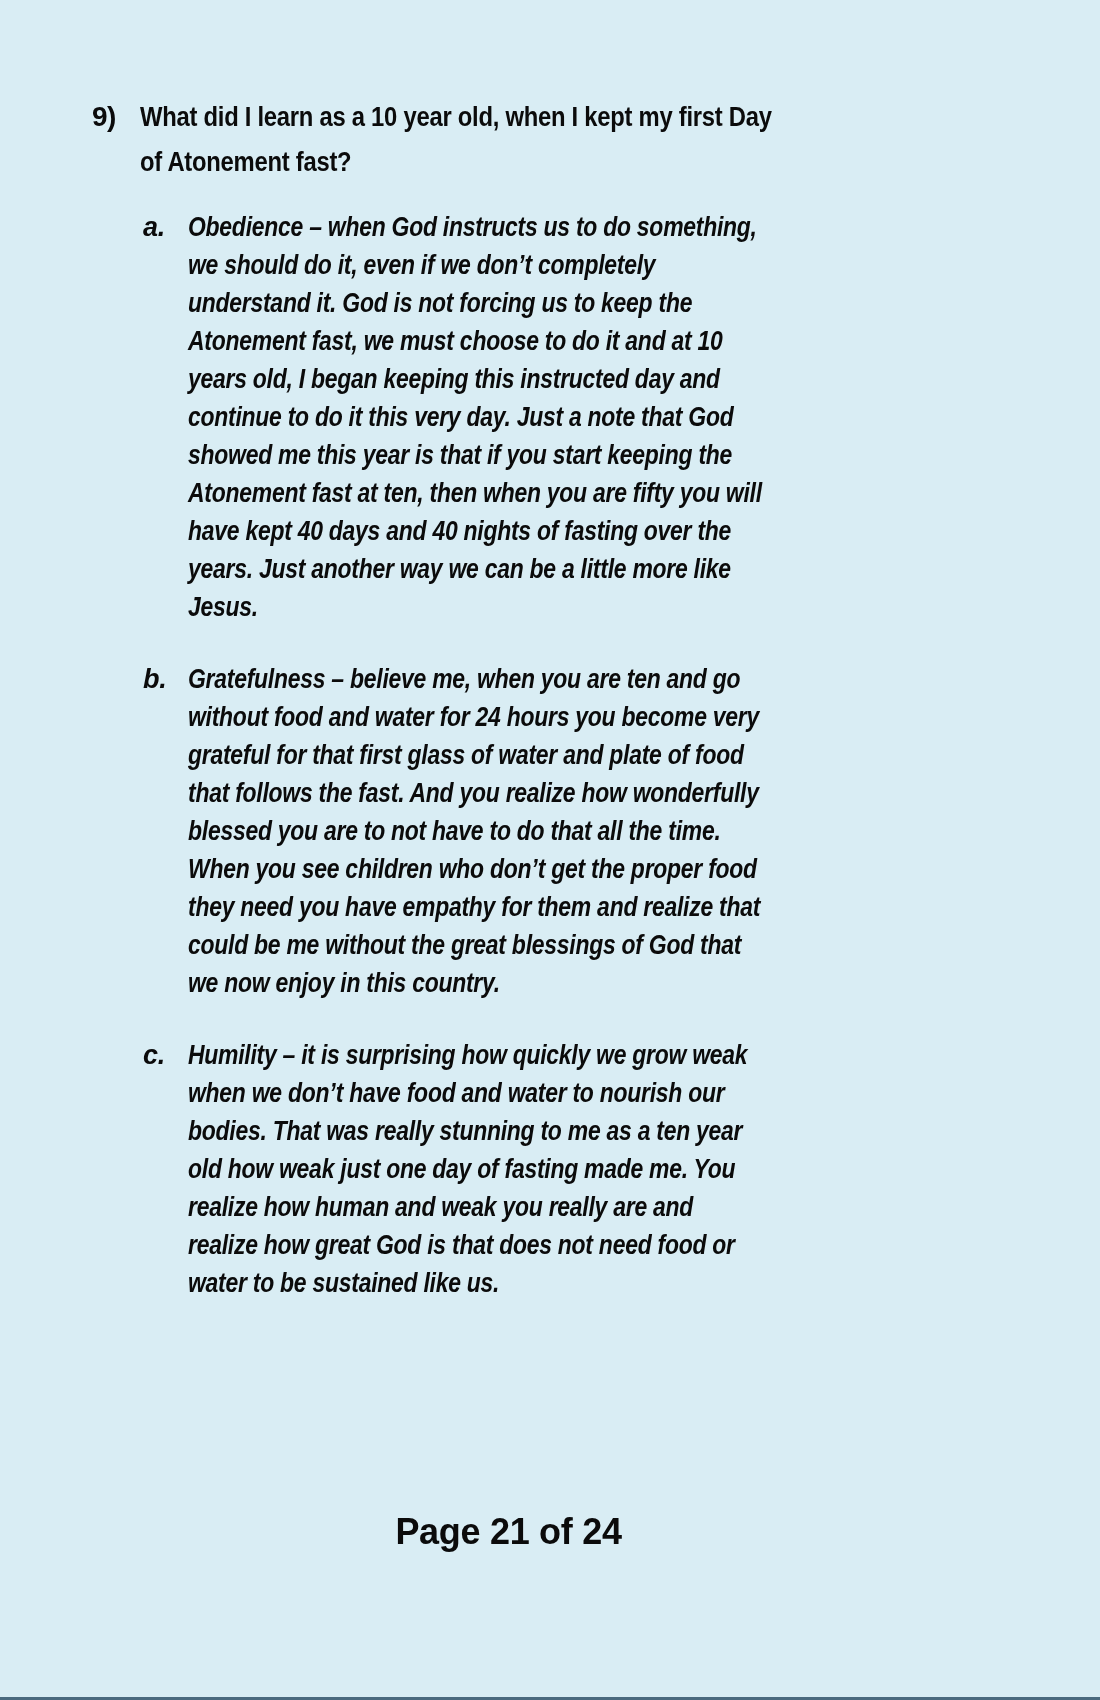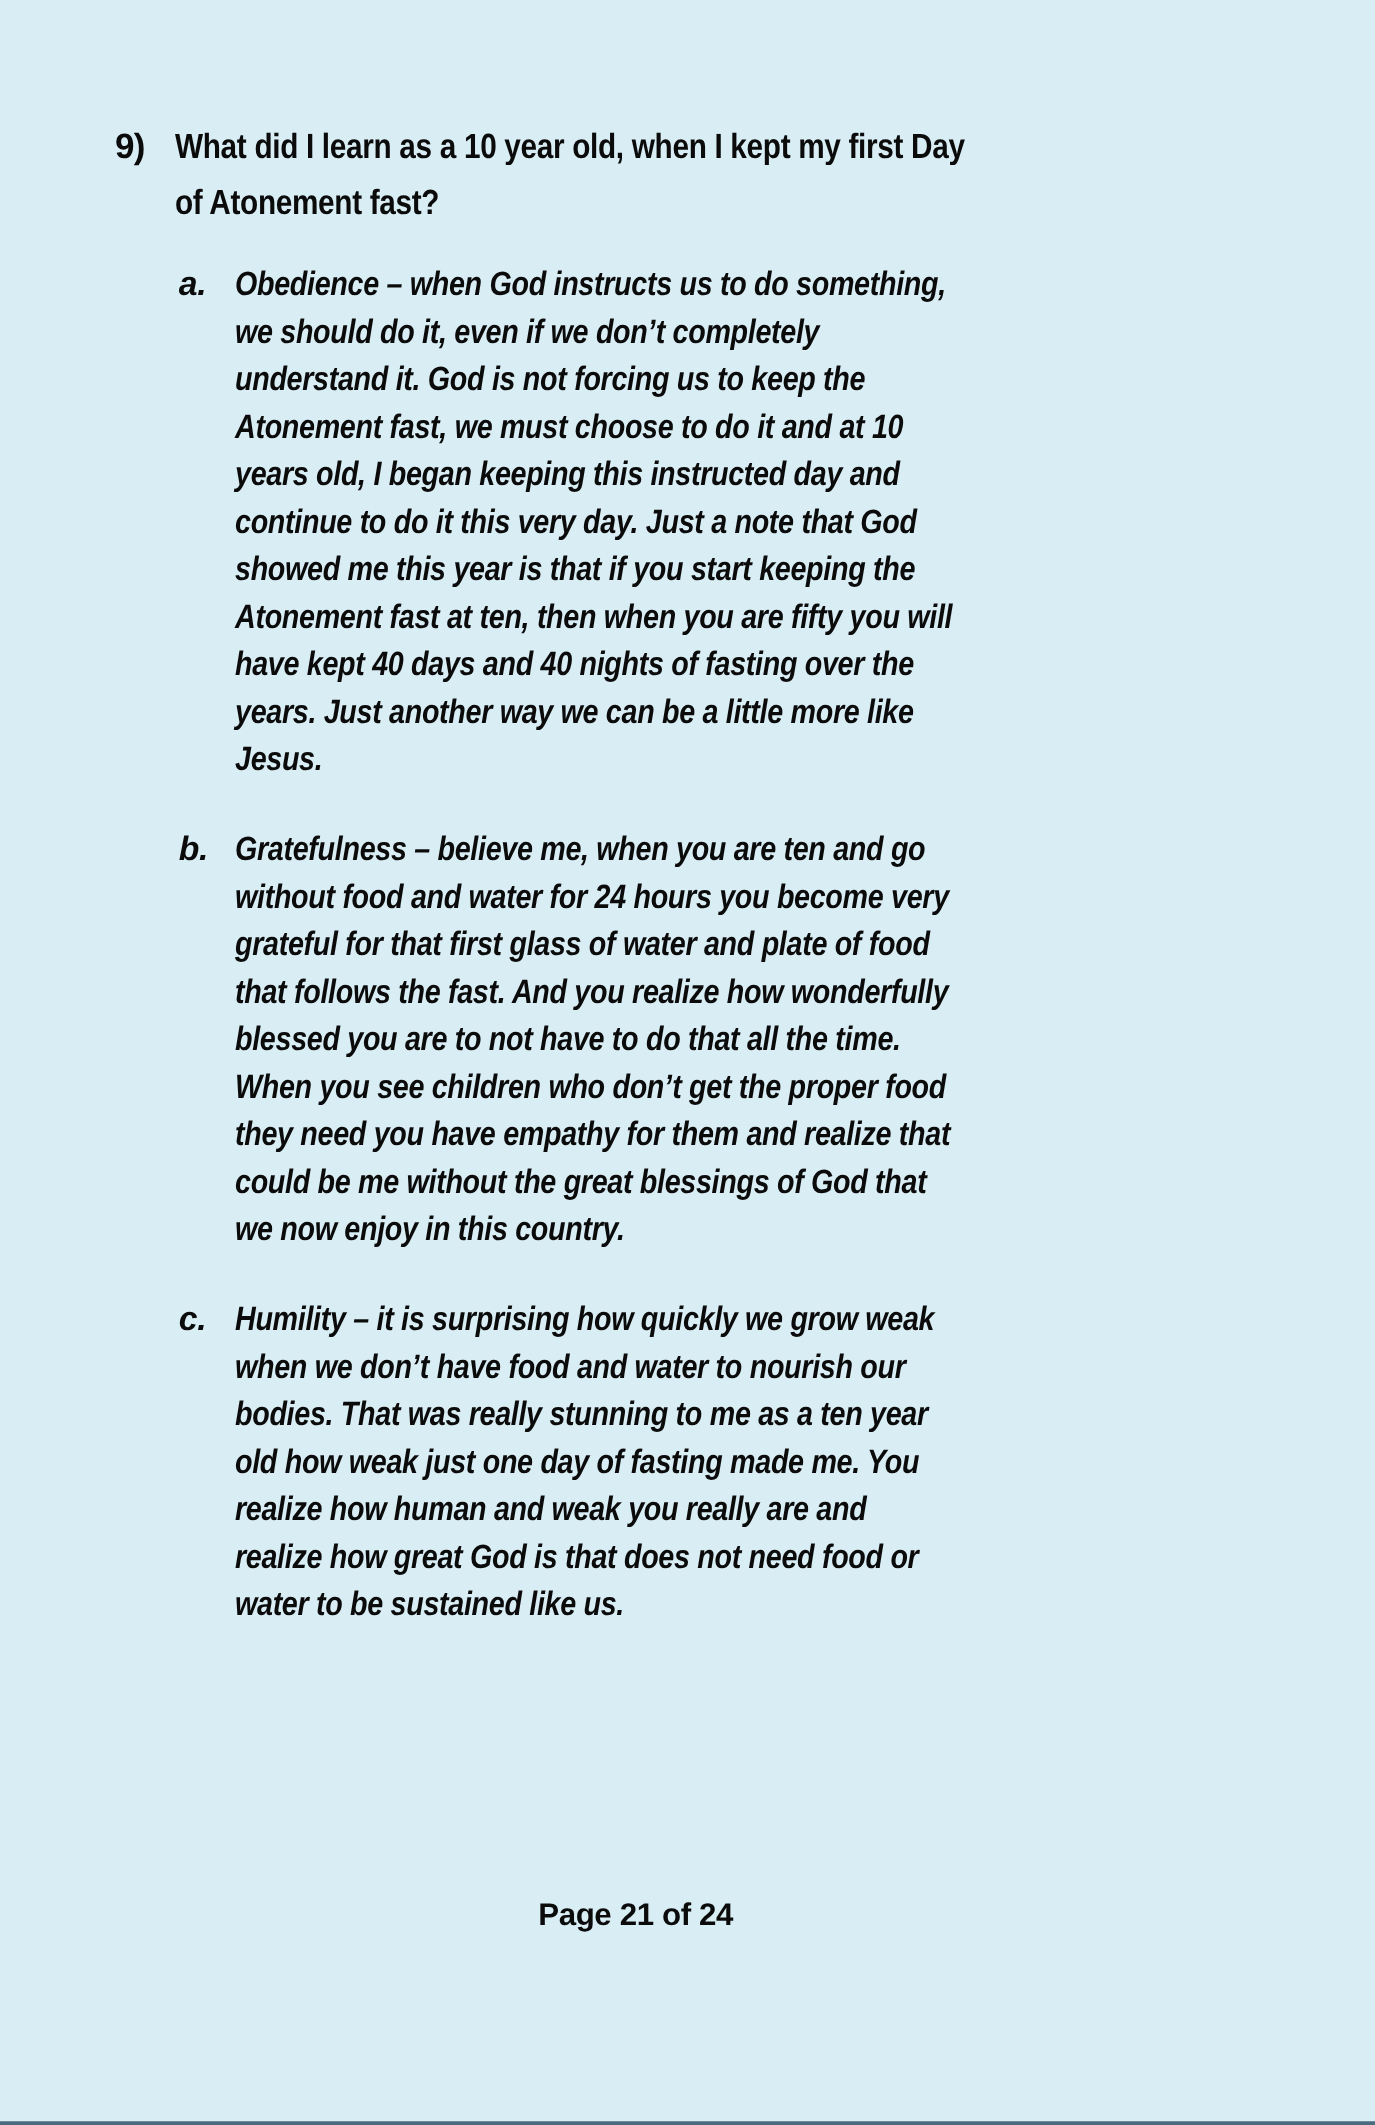--- a/index.html
+++ b/index.html
@@ -70,21 +70,21 @@
     transform: scaleX(0.85);
     transform-origin: 0 0;
   }
   
   .footer {
     position: absolute;
     top: 1516px;
     left: 92px;
     width: 833px;
     text-align: center;
-    font-size: 25px;
+    font-size: 36px;
     font-weight: bold;
     line-height: 32px;
     letter-spacing: -0.3px;
   }
   .bottom-bar {
     position: absolute;
     left: 0;
     bottom: 0;
     width: 100%;
     height: 3px;

